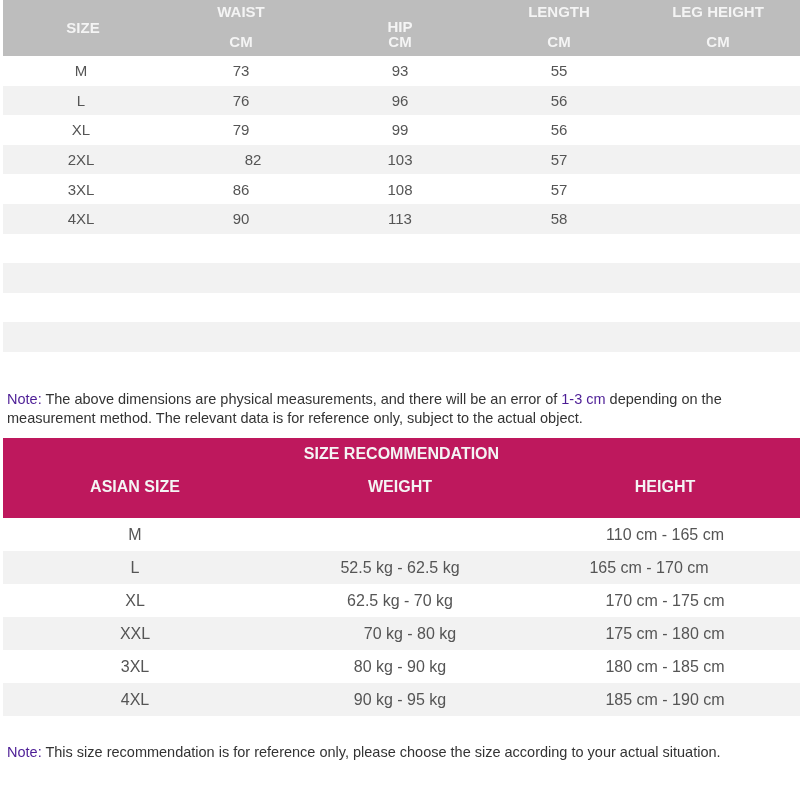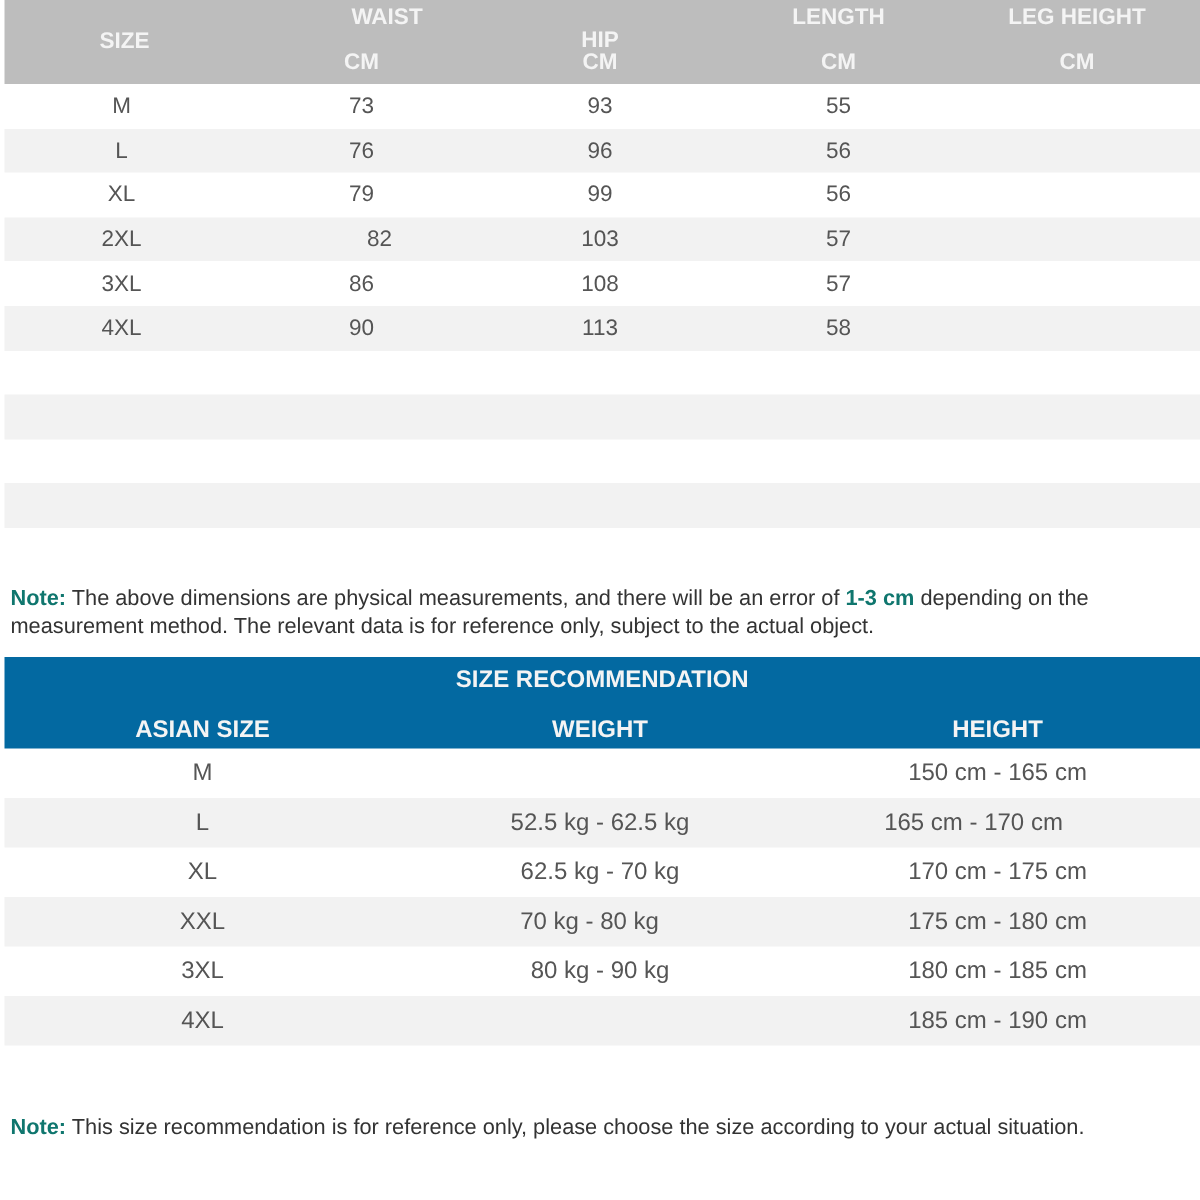--- a/index.html
+++ b/index.html
@@ -4,35 +4,35 @@
 <style>
   html, body { margin:0; padding:0; background:#ffffff; }
   body { width:800px; height:800px; position:relative; overflow:hidden; font-family:"Liberation Sans", sans-serif; color:#555; }
   .t1 { position:absolute; left:3px; top:0; width:797px; }
   .t1-head { height:56px; background:#bdbdbd; position:relative; }
   .t1-head .h { position:absolute; color:#f4f4f4; font-weight:bold; font-size:15px; text-align:center; width:150px; }
   .t1-row { height:29.6px; display:flex; align-items:center; font-size:15px; color:#555; position:relative; }
   .t1-row.alt { background:#f2f2f2; }
   .t1-row span { position:absolute; text-align:center; width:100px; }
   .note { position:absolute; left:7px; font-size:14.5px; line-height:19px; color:#333; width:790px; }
-  .note .red { color:#0f766e; font-weight:bold; }
+  .note .red { color:#4c1d95; font-weight:normal; }
   .t2 { position:absolute; left:3px; top:438px; width:797px; }
-  .t2-head { height:61px; background:#0369a1; position:relative; color:#f4f4f4; font-weight:bold; font-size:16px; }
+  .t2-head { height:80px; background:#be185d; position:relative; color:#f4f4f4; font-weight:bold; font-size:16px; }
   .t2-head .h { position:absolute; text-align:center; }
   .t2-row { height:33px; position:relative; font-size:16px; color:#555; }
   .t2-row.alt { background:#f2f2f2; }
   .t2-row span { position:absolute; top:8px; text-align:center; width:260px; }
 </style>
 </head>
 <body>
 
 <div class="t1">
   <div class="t1-head">
     <div class="h" style="left:5px;top:19px;">SIZE</div>
-    <div class="h" style="left:180px;top:3px;">WAIST</div>
+    <div class="h" style="left:163px;top:3px;">WAIST</div>
     <div class="h" style="left:163px;top:33px;">CM</div>
     <div class="h" style="left:322px;top:18px;">HIP</div>
     <div class="h" style="left:322px;top:33px;">CM</div>
     <div class="h" style="left:481px;top:3px;">LENGTH</div>
     <div class="h" style="left:481px;top:33px;">CM</div>
     <div class="h" style="left:640px;top:3px;width:150px;">LEG HEIGHT</div>
     <div class="h" style="left:640px;top:33px;">CM</div>
   </div>
 
   <div class="t1-row">
@@ -89,43 +89,44 @@
 
 <div class="t2">
   <div class="t2-head">
     <div class="h" style="left:0;width:797px;top:7px;">SIZE RECOMMENDATION</div>
     <div class="h" style="left:2px;width:260px;top:40px;">ASIAN SIZE</div>
     <div class="h" style="left:267px;width:260px;top:40px;">WEIGHT</div>
     <div class="h" style="left:532px;width:260px;top:40px;">HEIGHT</div>
   </div>
   <div class="t2-row">
     <span style="left:2px">M</span>
-    <span style="left:532px">150 cm - 165 cm</span>
+    <span style="left:532px">110 cm - 165 cm</span>
   </div>
   <div class="t2-row alt">
     <span style="left:2px">L</span>
     <span style="left:267px">52.5 kg - 62.5 kg</span>
     <span style="left:516px">165 cm - 170 cm</span>
   </div>
   <div class="t2-row">
     <span style="left:2px">XL</span>
     <span style="left:267px">62.5 kg - 70 kg</span>
     <span style="left:532px">170 cm - 175 cm</span>
   </div>
   <div class="t2-row alt">
     <span style="left:2px">XXL</span>
-    <span style="left:260px">70 kg - 80 kg</span>
+    <span style="left:277px">70 kg - 80 kg</span>
     <span style="left:532px">175 cm - 180 cm</span>
   </div>
   <div class="t2-row">
     <span style="left:2px">3XL</span>
     <span style="left:267px">80 kg - 90 kg</span>
     <span style="left:532px">180 cm - 185 cm</span>
   </div>
   <div class="t2-row alt">
     <span style="left:2px">4XL</span>
+    <span style="left:267px">90 kg - 95 kg</span>
     <span style="left:532px">185 cm - 190 cm</span>
   </div>
 </div>
 
 <div class="note" style="top:743px;width:760px;">
   <span class="red">Note:</span><span> This size recommendation is for reference only, please choose the size according to your actual situation.</span>
 </div>
 
 </body></html>

